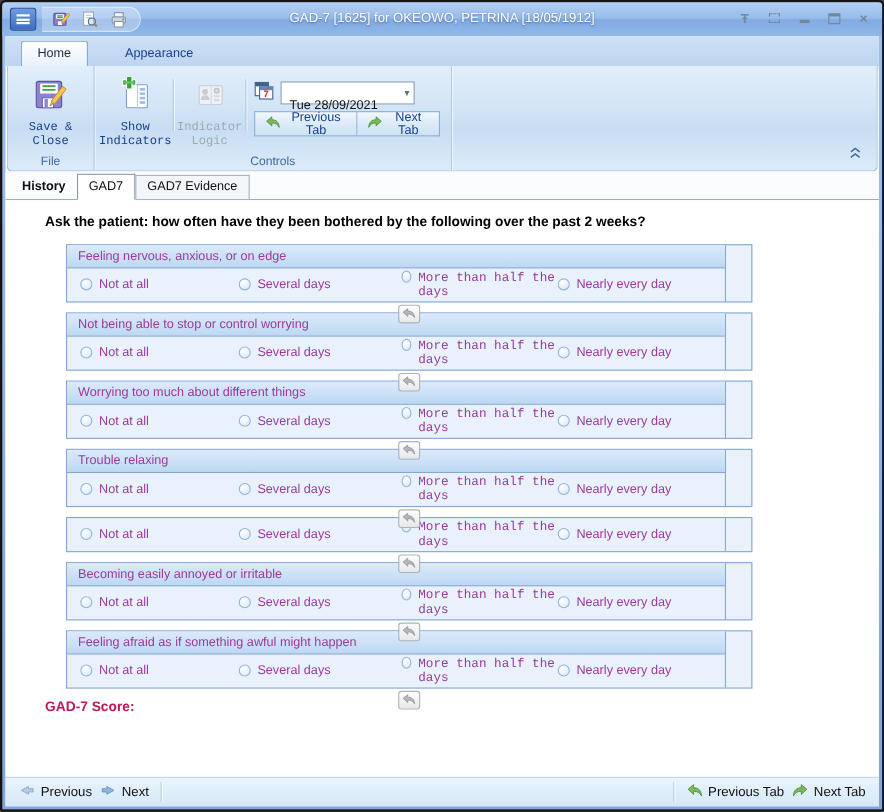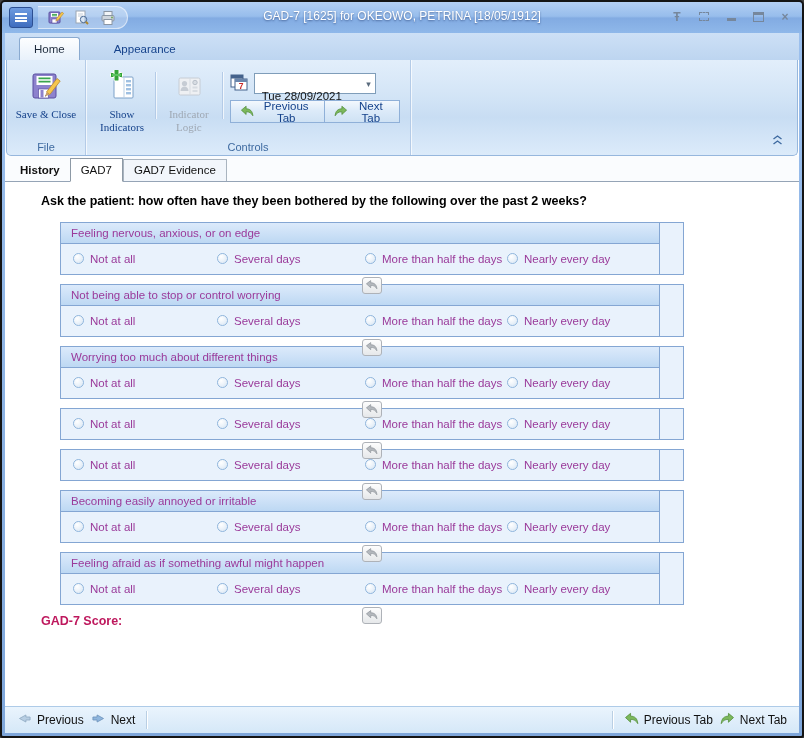--- a/index.html
+++ b/index.html
@@ -67,21 +67,21 @@
   }
   .rgroup{ position:relative; height:100%; padding:6px 4px 18px; border-right:1px solid #b4cbe7; box-shadow:1px 0 0 rgba(255,255,255,.7); }
   .rgroup-caption{
     position:absolute; bottom:2px; left:0; right:0; text-align:center;
     font-size:11px; color:#3e6aa0;
   }
   .bigbtn{
     width:70px; height:70px; display:flex; flex-direction:column; align-items:center;
     gap:3px; padding-top:4px; font-size:11px; color:#15428b; 
     line-height:13px; border-radius:3px; cursor:default; background:none; border:none;
-    font-family:Liberation Serif, serif;
+    font-family:Liberation Mono, monospace;
   }
   .bigbtn.disabled{ color:#9fa8b3; }
   .vsep{ width:1px; background:#b4cbe7; box-shadow:1px 0 0 rgba(255,255,255,.7); margin:6px 1px 18px; }
   .controls-right{ display:flex; flex-direction:column; gap:5px; padding:6px 6px 0 6px; }
   .date-row{ display:flex; align-items:center; gap:5px; }
   .date-field{
     display:flex; align-items:center; width:122px; height:21px;
     border:1px solid #7f9db9; background:#fff; padding:0 4px 0 7px; gap:4px;
   }
   .date-field .val{ font-size:11.5px; color:#111; flex:1;margin-top:24px; }
@@ -117,21 +117,21 @@
   .qhead{
     height:21px; line-height:20px; padding-left:10px;
     background:linear-gradient(#dceafb,#bdd8f3);
     border-bottom:1px solid #84a6d3;
     font-size:11.5px; color:#9a3a9a;
   }
   .qopts{ height:30px; display:flex; align-items:center; padding-left:12px; }
   .opt{ display:flex; align-items:flex-start; gap:6px; font-size:11.5px; color:#9a3a9a; cursor:default; }
   .opt:nth-child(1){ width:144px; }
   .opt:nth-child(2){ width:148px; }
-  .opt:nth-child(3){ width:142px; }
+  .opt:nth-child(3){ width:142px;font-family:Liberation Mono, monospace; }
   .radio{
     width:11px; height:11px; border-radius:50%;
     border:1px solid #8fb5dc;
     background:radial-gradient(circle at 35% 30%, #ffffff 0%, #e9f1f9 55%, #ccdff1 100%);
     box-shadow:inset 0 0 1px #fff;
   }
   .qside{ flex:1; background:#edf4fc; position:relative; }
   .evi-btn{
     position:absolute; top:3px; left:50%; transform:translateX(-50%);
     width:20px; height:17px; border:1px solid #aeb2b8; border-radius:3px;
@@ -418,20 +418,21 @@
           <svg width="14" height="12" viewBox="0 0 16 14">
                     <path d="M6.5 3 v2.6 c4.2 0 6.8 2 7.2 7 -1.7-2.8-3.7-4-7.2-4 v2.7 L1.5 6.8 Z" fill="#b4b8bd" stroke="#8d9298" stroke-width=".8"></path>
                   </svg>
         </span>
       </button>
     </div>
   </div>
 
   <div class="qpanel">
     <div class="qmain">
+      <div class="qhead">Trouble relaxing</div>
       <div class="qopts">
                 <label class="opt">
                   <span class="radio"></span>
                   <span>Not at all</span>
                 </label>
                 <label class="opt">
                   <span class="radio"></span>
                   <span>Several days</span>
                 </label>
                 <label class="opt">

